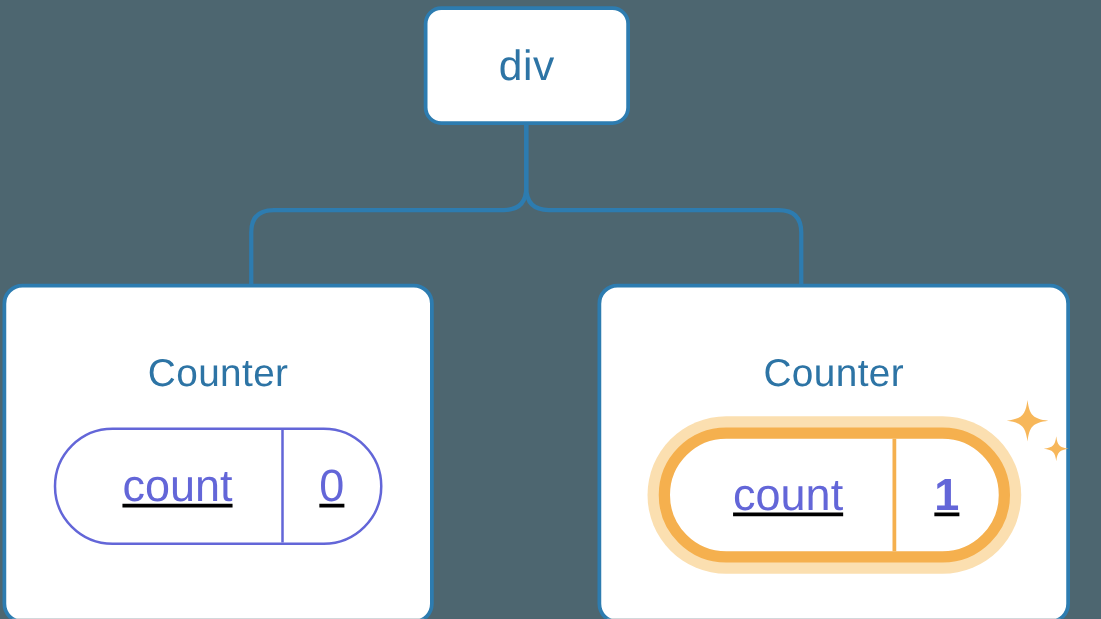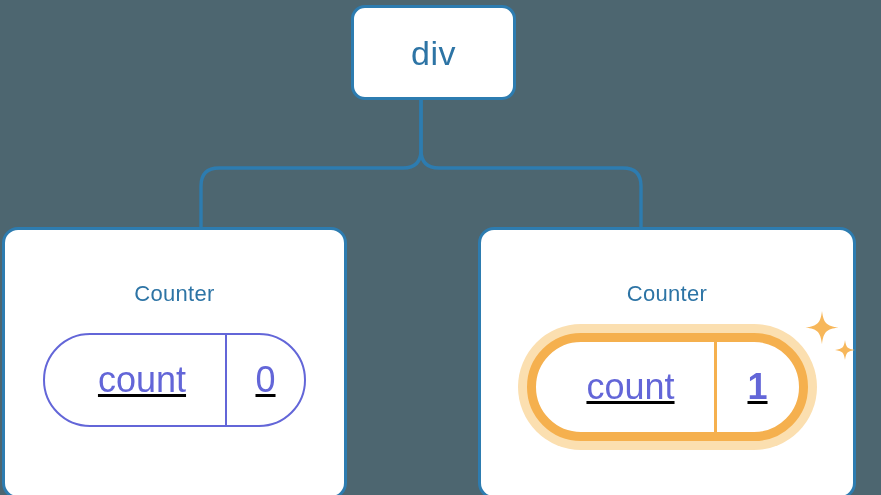--- a/index.html
+++ b/index.html
@@ -42,21 +42,20 @@
 
   
   #node-div {
     left: 339px;
     top: 5px;
     width: 165px;
     height: 95px;
     display: flex;
     align-items: center;
     justify-content: center;
-    margin-left: 12px;
   }
   .node-title-root {
     color: #2d74a5;
     font-size: 34px;
     font-weight: 400;
     letter-spacing: 0.5px;
     line-height: 1;
   }
 
   
@@ -73,21 +72,21 @@
     height: 272px;
   }
   #node-counter-right {
     left: 478px;
     top: 227px;
     width: 378px;
     height: 272px;
   }
   .node-title {
     color: #2d74a5;
-    font-size: 22px;
+    font-size: 31px;
     font-weight: 400;
     letter-spacing: 0.3px;
     line-height: 1;
     margin-top: 53px;
   }
 
   
   .pill-wrap {
     position: relative;
     margin-top: 28px;

